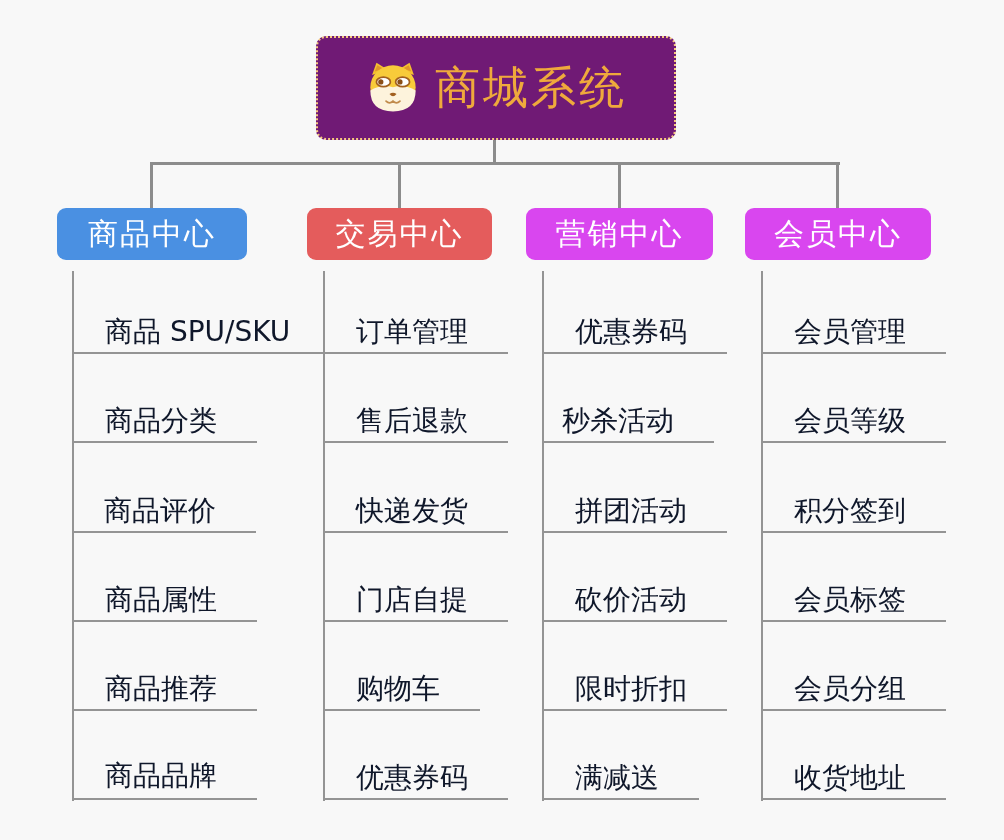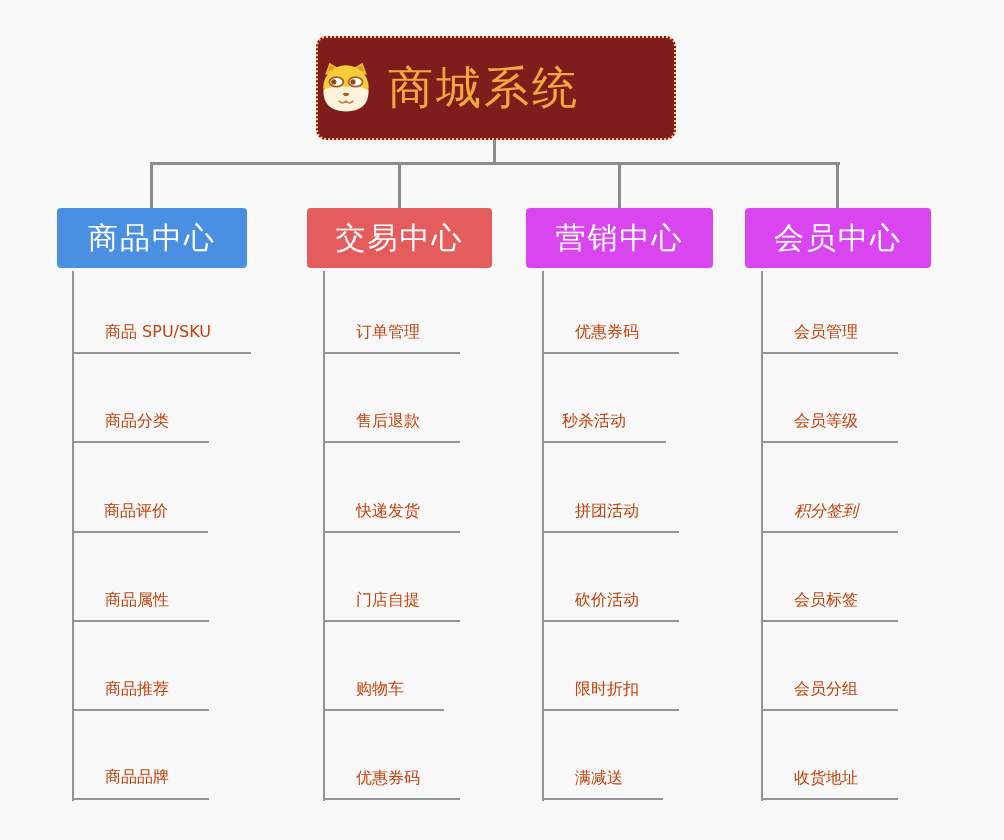--- a/index.html
+++ b/index.html
@@ -16,58 +16,58 @@
   }
   
   .line{position:absolute;background:#8c8c8c;}
   .stem{left:493px;top:140px;width:3px;height:25px;}
   .hline{left:150px;top:162px;width:690px;height:3px;}
   .drop{top:164px;width:3px;height:45px;}
   
   .root-node{
     position:absolute;
     left:316px;top:36px;width:360px;height:104px;
-    background:#7f1d1d;
+    background:#701a75;
     border:2px dotted #f6c87f;
     border-radius:10px;
     box-sizing:border-box;
-    display:flex;align-items:center;
+    display:flex;align-items:center;justify-content:center;
     gap:14px;
   }
   .root-label{
     font-size:45px;
     letter-spacing:3px;
     color:#efa93c;
     white-space:nowrap;
   }
   .dog-icon{width:56px;height:54px;display:block;}
   
   .branch-node{
     position:absolute;
-    top:208px;height:60px;
-    border-radius:4px;
+    top:208px;height:52px;
+    border-radius:9px;
     display:flex;align-items:center;justify-content:center;
     color:#ffffff;
     font-size:30px;
     letter-spacing:2px;
     white-space:nowrap;
   }
   
   .branch-column{
     position:absolute;
     top:271px;height:530px;
     border-left:2px solid #949494;
   }
   .leaf-item{
     position:absolute;
     left:-2px;
     white-space:nowrap;
-    font-size:16px;
+    font-size:28px;
     line-height:28px;
-    color:#c2410c;
+    color:#0f172a;
     padding:0 40px 6px 33px;
     border-bottom:2px solid #949494;
   }
 </style>
 </head>
 <body>
 
 <div class="canvas">
 
   <div class="line stem"></div>
@@ -133,19 +133,19 @@
       <div class="leaf-item" style="top: 47px;">优惠券码</div>
       <div class="leaf-item" style="top: 136px; padding-left: 20px;">秒杀活动</div>
       <div class="leaf-item" style="top: 226px;">拼团活动</div>
       <div class="leaf-item" style="top: 315px;">砍价活动</div>
       <div class="leaf-item" style="top: 404px;">限时折扣</div>
       <div class="leaf-item" style="top: 493px;">满减送</div>
     </div>
   <div class="branch-column" style="left:761px">
       <div class="leaf-item" style="top: 47px;">会员管理</div>
       <div class="leaf-item" style="top: 136px;">会员等级</div>
-      <div class="leaf-item" style="top: 226px; font-style: italic;">积分签到</div>
+      <div class="leaf-item" style="top: 226px;">积分签到</div>
       <div class="leaf-item" style="top: 315px;">会员标签</div>
       <div class="leaf-item" style="top: 404px;">会员分组</div>
       <div class="leaf-item" style="top: 493px;">收货地址</div>
     </div>
 
 </div>
 
 </body></html>

